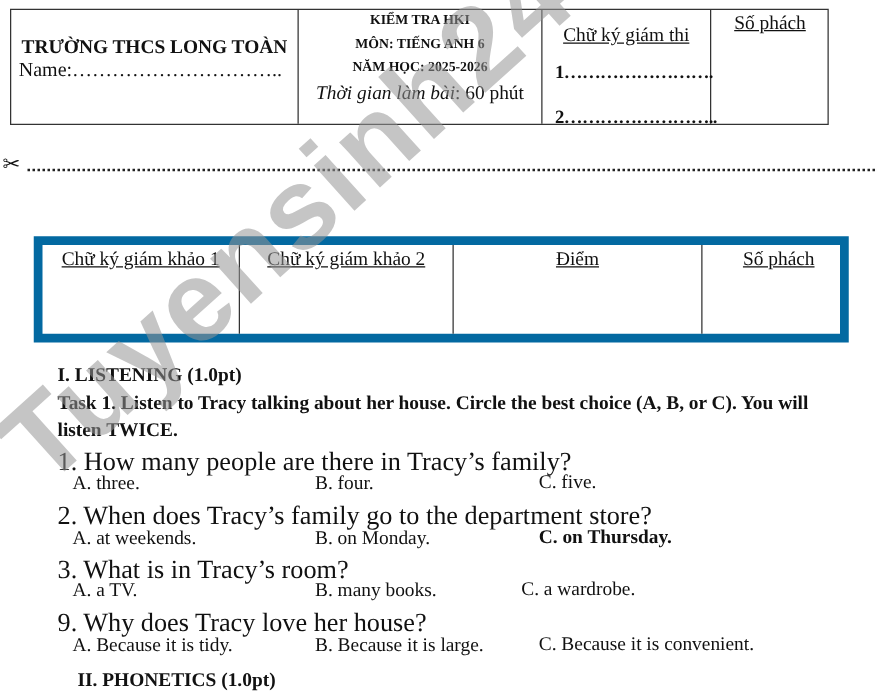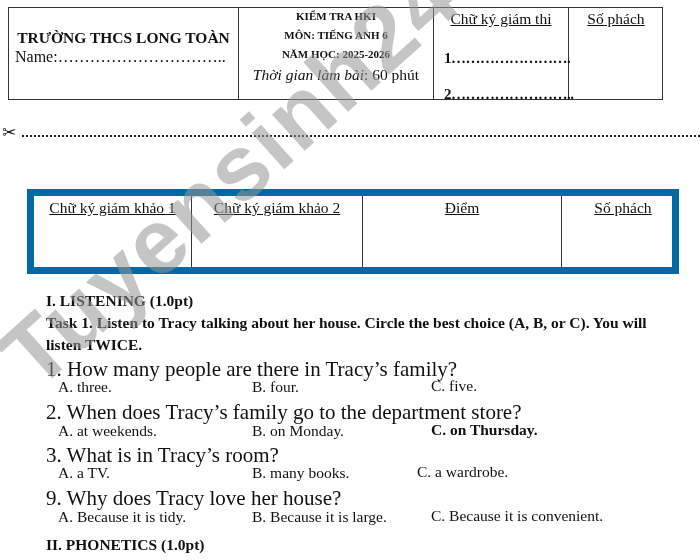--- a/index.html
+++ b/index.html
@@ -174,21 +174,21 @@
     <div class="school-line" style="top:21px;">TRƯỜNG THCS LONG TOÀN</div>
     <div class="field-line" style="top:40px;">Name:…………………………..</div>
   </div>
   <div class="col c2">
     <div class="exam-line" style="top:2px;">KIỂM TRA HKI</div>
     <div class="exam-line" style="top:21px;">MÔN: TIẾNG ANH 6</div>
     <div class="exam-line" style="top:40px;">NĂM HỌC: 2025-2026</div>
     <div class="exam-time" style="top:58px;"><i>Thời gian làm bài</i><span>: 60 phút</span></div>
   </div>
   <div class="col c3">
-    <div class="u-head" style="top:2px;">Chữ ký giám thi</div>
+    <div class="u-head" style="top:12px;">Chữ ký giám thi</div>
     <div class="sig-line" style="top:42px;">1…………………….</div>
     <div class="sig-line" style="top:78px;">2……………………..</div>
   </div>
   <div class="col c4 last">
     <div class="u-head" style="top:2px;">Số phách</div>
   </div>
 </div>
 
 <div class="cut-row">
   <span class="scissors">✂</span>
@@ -227,15 +227,15 @@
 <div class="q-line" style="top:443px;">3. What is in Tracy’s room?</div>
 <div class="opt" style="top:464px; left:58px;">A. a TV.</div>
 <div class="opt" style="top:464px; left:252px;">B. many books.</div>
 <div class="opt" style="top:463px; left:417px;text-align:center;">C. a wardrobe.</div>
 
 <div class="q-line" style="top:486px;">9. Why does Tracy love her house?</div>
 <div class="opt" style="top:508px; left:58px;">A. Because it is tidy.</div>
 <div class="opt" style="top:508px; left:252px;">B. Because it is large.</div>
 <div class="opt" style="top:507px; left:431px;">C. Because it is convenient.</div>
 
-<div class="section-title" style="top:536px;">II. PHONETICS (1.0pt)</div>
+<div class="section-title" style="top:536px;margin-left:16px;">II. PHONETICS (1.0pt)</div>
 
 <div class="watermark">Tuyensinh247.com</div>
 
 </body></html>

